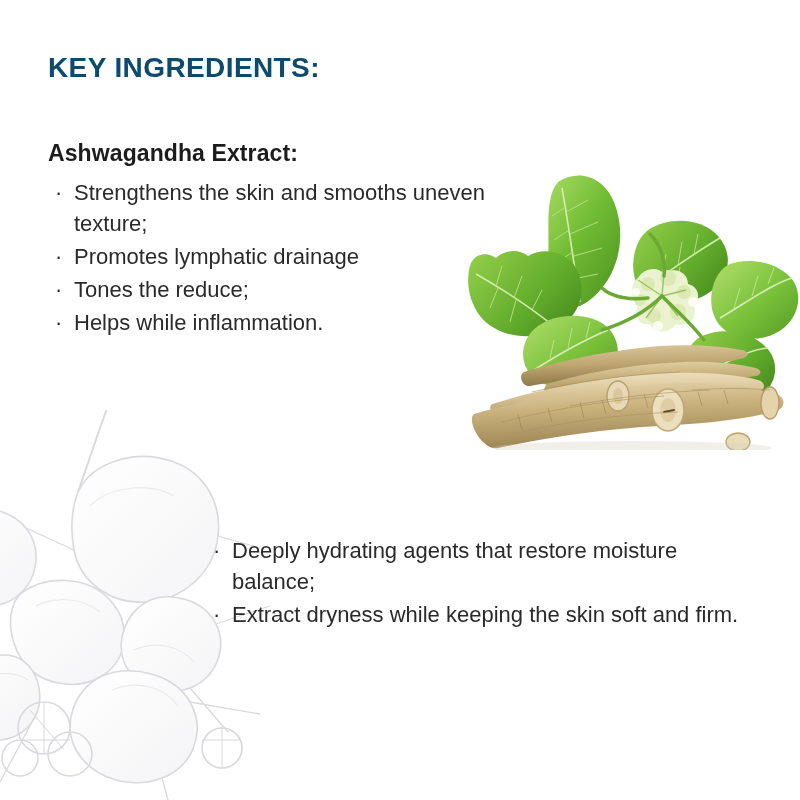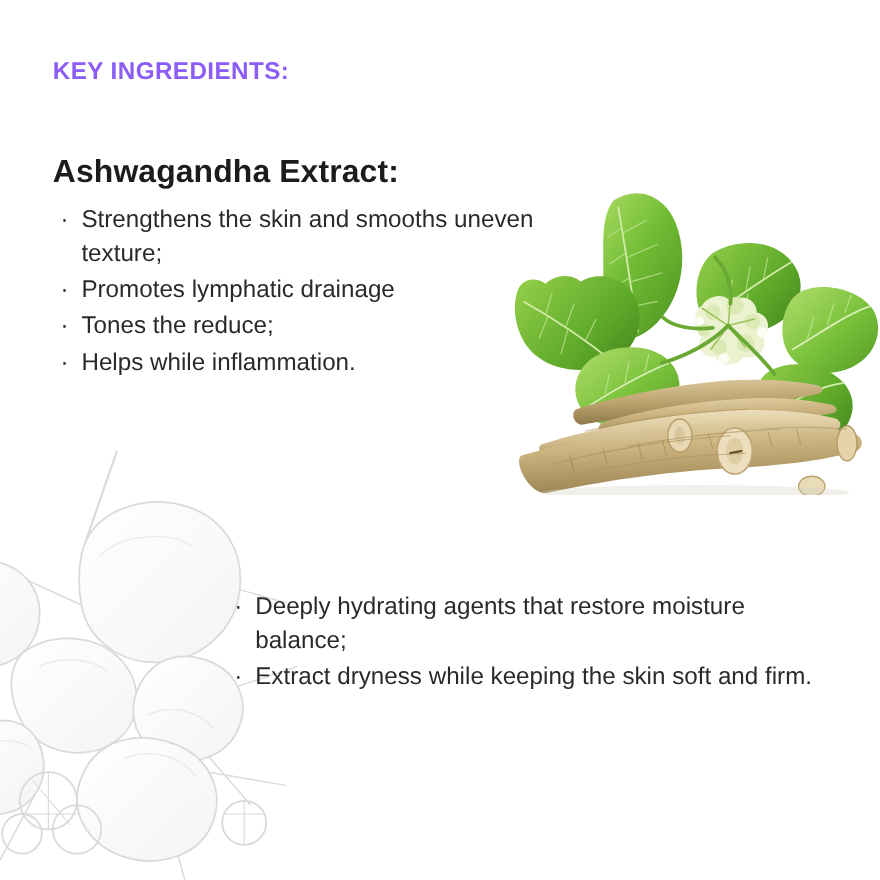--- a/index.html
+++ b/index.html
@@ -37,31 +37,31 @@
     height: 290px;
     pointer-events: none;
   }
   #plant svg { display: block; width: 100%; height: 100%; }
 
   
   #title {
     position: absolute;
     left: 48px;
     top: 52px;
-    font-size: 22px;
+    font-size: 28px;
     font-weight: bold;
     letter-spacing: 0.4px;
-    color: #8b5cf6;
+    color: #0c4a6e;
     white-space: nowrap;
   }
 
   .section { position: absolute; }
 
   .section-heading {
-    font-size: 29px;
+    font-size: 23px;
     font-weight: bold;
     color: #1c1c1c;
     letter-spacing: 0.1px;
     margin: 0 0 10px 0;
     white-space: nowrap;
   }
 
   .bullets {
     list-style: none;
     margin: 0;

